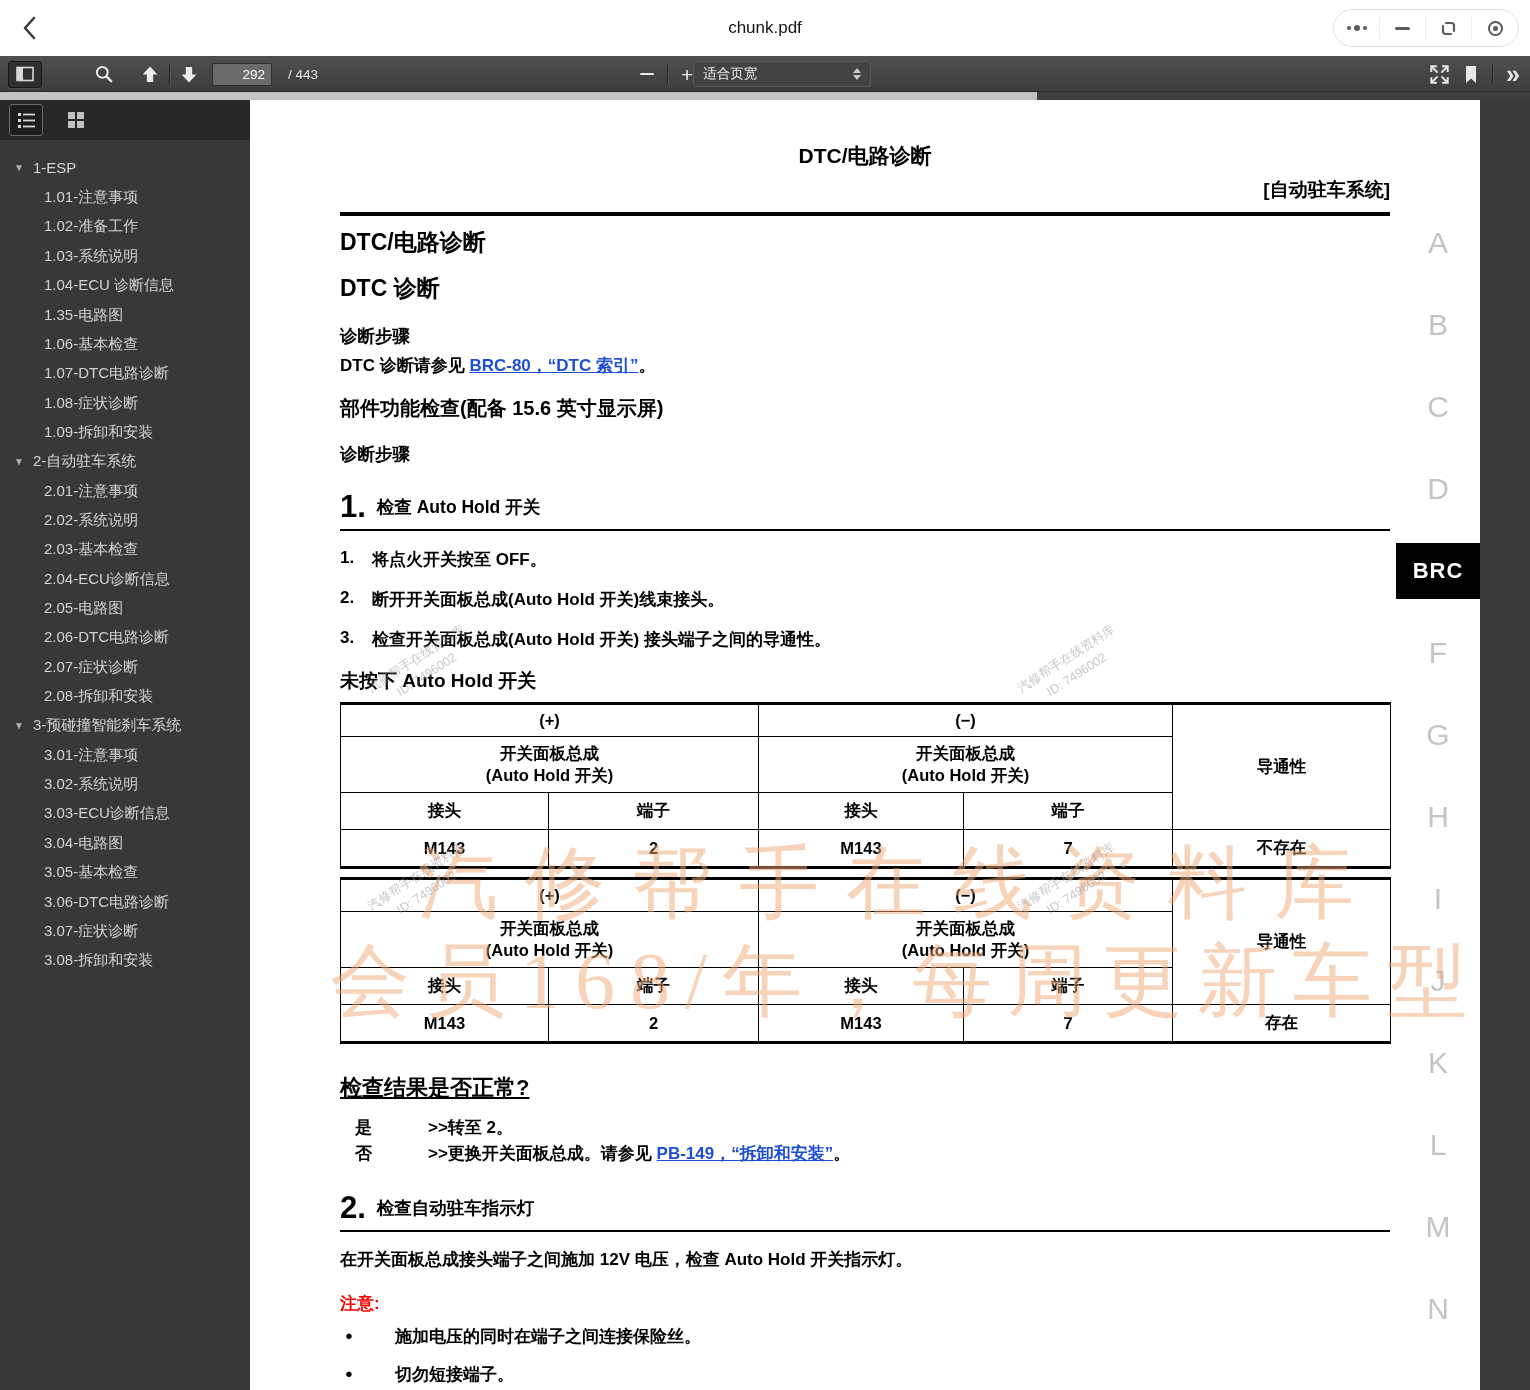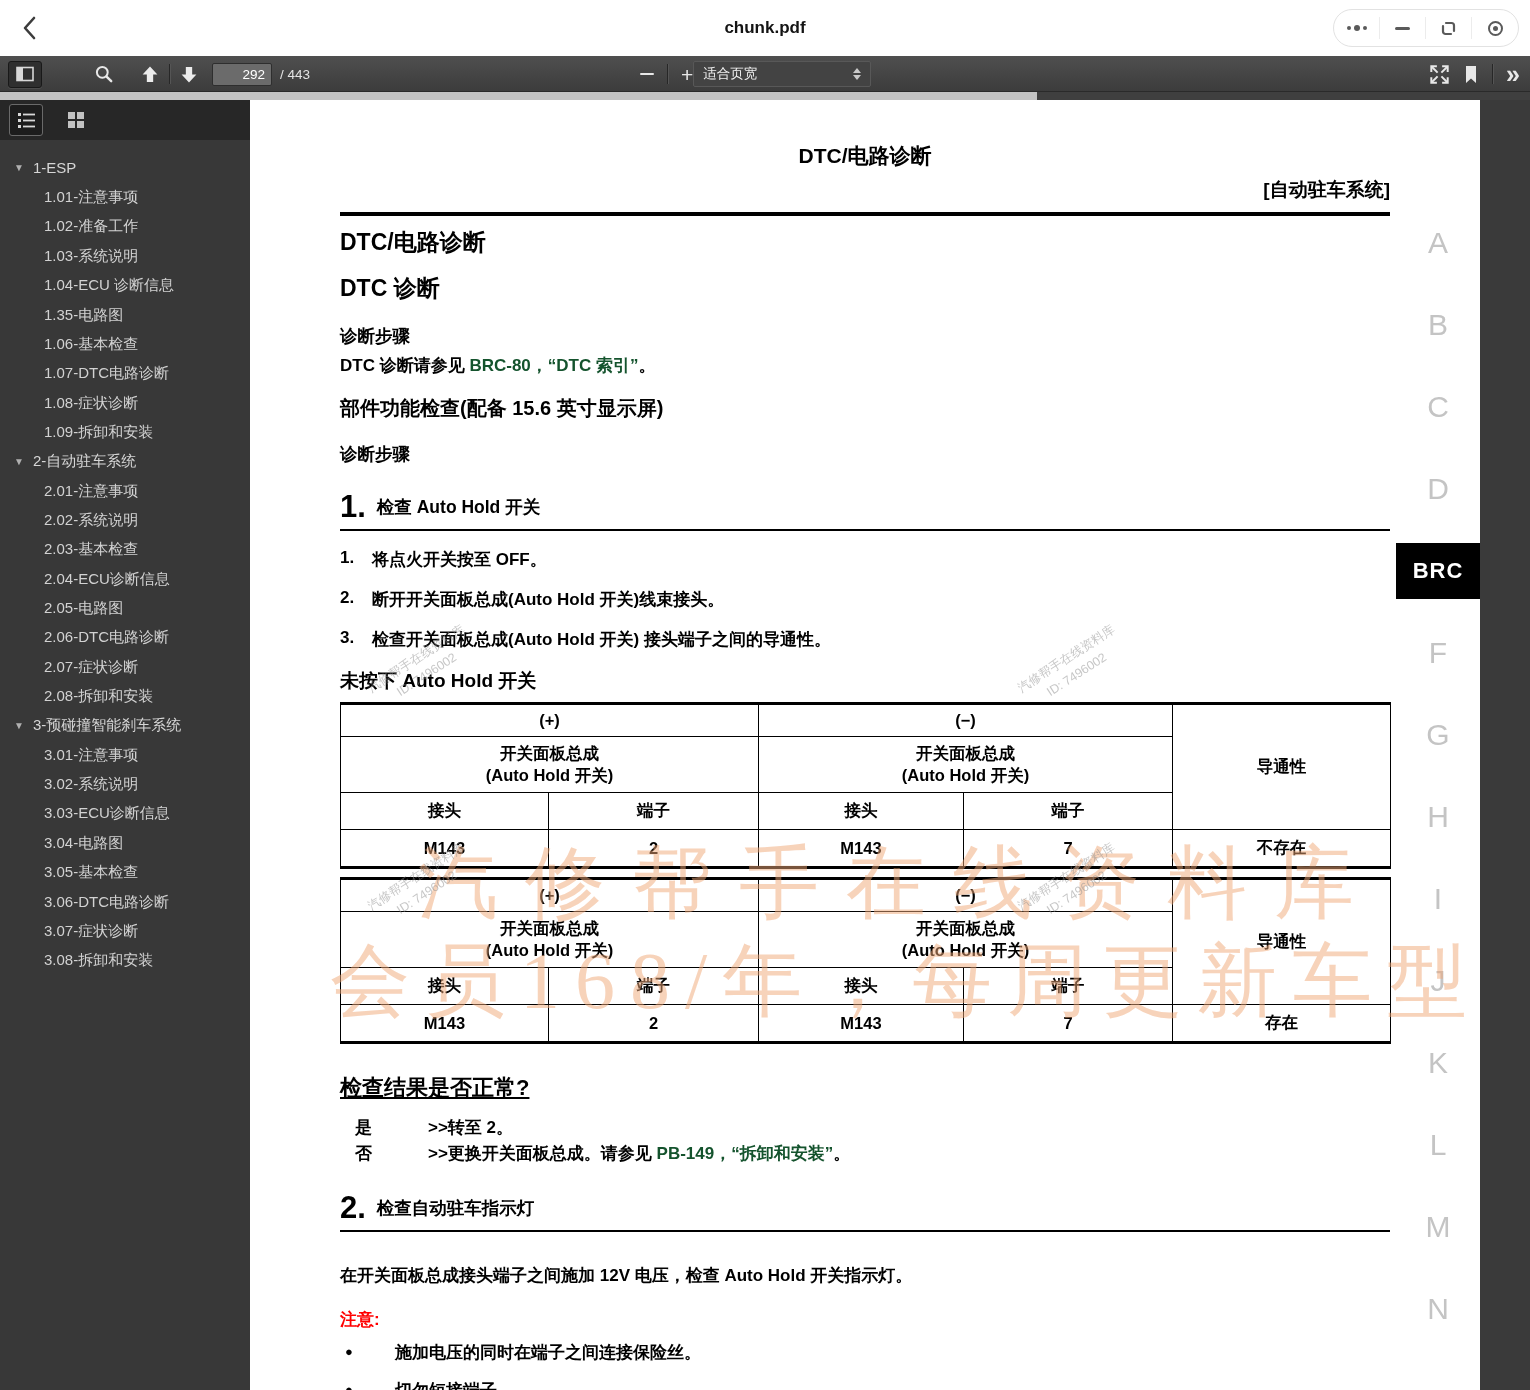--- a/index.html
+++ b/index.html
@@ -3,21 +3,21 @@
 <meta charset="utf-8">
 <style>
   * { margin:0; padding:0; box-sizing:border-box; }
   html,body { width:1530px; height:1390px; overflow:hidden; background:#3a3a3a;
     font-family:"Liberation Sans","DejaVu Sans",sans-serif; }
 
   
   .titlebar { position:absolute; left:0; top:0; width:1530px; height:56px; background:#ffffff; z-index:20; }
   .back-btn { position:absolute; left:14px; top:12px; width:32px; height:32px; display:flex; align-items:center; justify-content:center; cursor:pointer; }
   .tb-title { position:absolute; left:0; right:0; top:0; height:56px; line-height:56px; text-align:center;
-    font-size:17px; font-weight:700; color:#141414; }
+    font-size:17px; font-weight:400; color:#141414; }
   .pill { position:absolute; right:11px; top:9px; height:38px; border:1px solid #e2e2e2; border-radius:20px;
     display:flex; align-items:center; background:#fff; }
   .pill-btn { width:46px; height:22px; display:flex; align-items:center; justify-content:center;
     border-right:1px solid #ececec; cursor:pointer; }
   .pill-btn:last-child { border-right:none; }
   .dots { display:flex; align-items:center; gap:3px; }
   .dots i { background:#5a5a5a; border-radius:50%; display:block; }
   .d-sm { width:4px; height:4px; } .d-lg { width:6px; height:6px; }
   .min-bar { width:15px; height:3px; background:#5a5a5a; border-radius:2px; }
   .target-o { width:15px; height:15px; border:2.5px solid #5a5a5a; border-radius:50%; position:relative; }
@@ -27,21 +27,21 @@
   
   .toolbar { position:absolute; left:0; top:56px; width:1530px; height:36px;
     background:linear-gradient(#4f4f4f,#3c3c3c); border-bottom:1px solid #2a2a2a; z-index:19; }
   .tb-left { position:absolute; left:0; top:0; height:36px; display:flex; align-items:center; }
   .sbtgl { margin-left:8px; width:34px; height:27px; background:#2f2f2f; border:1px solid #191919; border-radius:3px;
     display:flex; align-items:center; justify-content:center; box-shadow:0 1px 0 rgba(255,255,255,.08); cursor:pointer; }
   .ico-btn { display:flex; align-items:center; justify-content:center; cursor:pointer; }
   .vdiv { width:1px; height:20px; background:#272727; box-shadow:1px 0 0 #555; }
   .pgbox { width:60px; height:23px; background:#6b6b6b; border:1px solid #2e2e2e; border-radius:2px;
     color:#fff; font-size:13.5px; text-align:right; padding:0 6px; }
-  .pgtotal { color:#e3e3e3; font-size:13.5px; margin-left:8px; }
+  .pgtotal { color:#e3e3e3; font-size:13.5px; margin-left:16px; }
   .tb-center { position:absolute; left:640px; top:0; height:36px; display:flex; align-items:center; }
   .minus-bar { width:14px; height:2.5px; background:#e8e8e8; border-radius:1px; }
   .plus-g { color:#e8e8e8; font-size:21px; font-weight:400; line-height:1; }
   .zoomdd { width:178px; height:26px; background:#434343; border:1px solid #585858; border-radius:2px;
     display:flex; align-items:center; padding:0 9px; cursor:pointer; }
   .zoomdd span { color:#f0f0f0; font-size:13.5px; }
   .spin { margin-left:auto; display:flex; flex-direction:column; gap:2px; }
   .spin b { width:0; height:0; border-left:4px solid transparent; border-right:4px solid transparent; }
   .spin .upt { border-bottom:5px solid #c9c9c9; }
   .spin .dnt { border-top:5px solid #c9c9c9; }
@@ -70,21 +70,21 @@
   .doc { position:absolute; left:90px; top:0; width:1050px; color:#000; z-index:1; }
 
   .center-head { margin-top:42px; text-align:center; font-size:21px; font-weight:700; }
   .right-head { margin-top:7px; text-align:right; font-size:19px; font-weight:700; }
   .hr4 { margin-top:9px; height:4px; background:#000; }
   .t1 { margin-top:11px; font-size:23px; font-weight:700; }
   .t1b { margin-top:15px; font-size:23px; font-weight:700; }
   .sub { margin-top:20px; font-size:17.5px; font-weight:700; }
   .para { margin-top:6px; font-size:17px; font-weight:600; }
   .h2x { margin-top:18px; font-size:20px; font-weight:700; }
-  .doc a { color:#14532d; cursor:pointer; }
+  .doc a { color:#1d4ed8; text-decoration:underline; cursor:pointer; }
   .step-head { margin-top:25px; display:flex; align-items:flex-end; gap:11px; }
   .step-num { font-size:31px; font-weight:600; line-height:1; }
   .step-title { font-size:17.5px; font-weight:700; padding-bottom:3px; }
   .step-rule { margin-top:7px; height:2px; background:#000; }
   .steps { margin-top:17px; }
   .step-li { display:flex; font-size:17px; font-weight:600; margin-bottom:17px; }
   .step-no { width:32px; flex:none; }
   .tbl-title { margin-top:15px; font-size:19px; font-weight:700; }
   table { border-collapse:collapse; margin-top:8px; width:1050px; table-layout:fixed;
     text-align:center; font-size:16.5px; font-weight:600; border-top:3px solid #000; border-bottom:3px solid #000; }
@@ -419,21 +419,21 @@
           <span><span>&gt;&gt;更换开关面板总成。请参见 </span><a>PB-149，“拆卸和安装”</a><span>。</span></span>
         </div>
       </div>
 
       <div class="step-head">
         <span class="step-num">2.</span>
         <span class="step-title">检查自动驻车指示灯</span>
       </div>
       <div class="step-rule"></div>
 
-      <div class="para" style="margin-top:32px;">在开关面板总成接头端子之间施加 12V 电压，检查 Auto Hold 开关指示灯。</div>
+      <div class="para" style="margin-top:16px;">在开关面板总成接头端子之间施加 12V 电压，检查 Auto Hold 开关指示灯。</div>
       <div class="notice">注意:</div>
 
       <div class="bullets">
           <div class="blt">
           <span class="blt-dot">●</span>
             <span>施加电压的同时在端子之间连接保险丝。</span>
         </div>
           <div class="blt">
           <span class="blt-dot">●</span>
             <span>切勿短接端子。</span>

